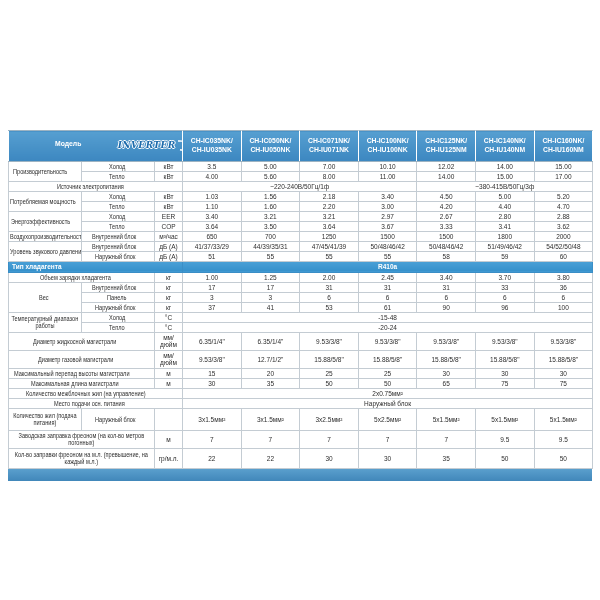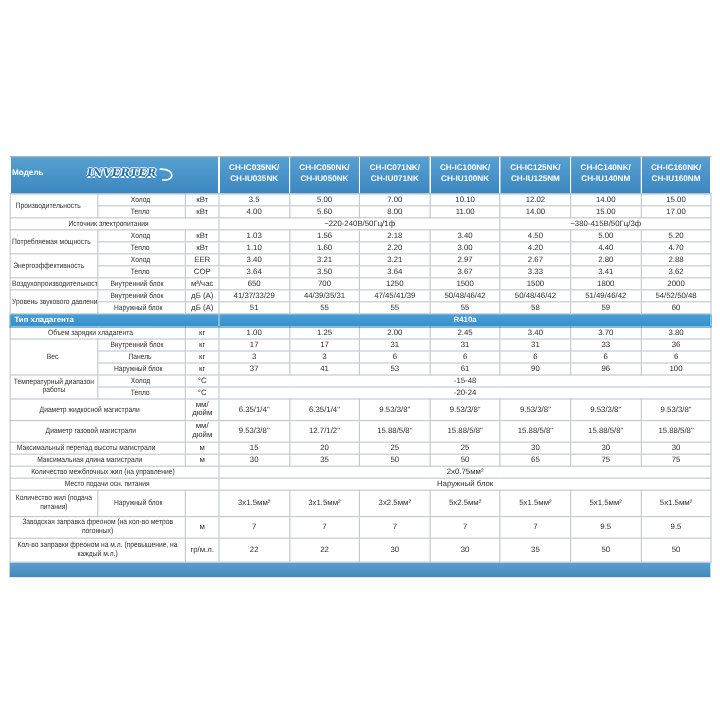--- a/index.html
+++ b/index.html
@@ -20,21 +20,21 @@
     text-align:center;line-height:1.1;
   }
   table.spec thead th{
     background:linear-gradient(#569fd1,#3c87c0);
     color:#ffffff;font-weight:bold;font-size:6.8px;
     border:1px solid rgba(255,255,255,0.35);
     border-top:1px solid #9db3c2;border-bottom:1px solid #9db3c2;
     white-space:pre-line;height:22px;line-height:1.3;
   }
   th.modelhead{text-align:left;padding:0 2px;}
-  .mh-inner{display:flex;align-items:center;width:100%;}
+  .mh-inner{display:flex;align-items:flex-start;width:100%;margin-left:45px;}
   .brandwrap{margin:0 auto;display:flex;align-items:center;}
   .brand{
     font-family:"DejaVu Serif", serif;font-style:italic;font-weight:bold;
     font-size:9px;letter-spacing:.4px;color:#1d6bab;
     text-shadow:0 0 1px #fff,1px 0 0 #fff,-1px 0 0 #fff,0 1px 0 #fff,0 -1px 0 #fff;
   }
   td.c-name, td.c-sub{text-align:left;padding-left:3px;color:#3d3d3d;}
   .sq{display:inline-block;transform:scaleX(.86);transform-origin:0 50%;white-space:nowrap;}
   td.wrap .sq{white-space:normal;display:block;width:116%;transform:scaleX(.86);transform-origin:0 0;}
   td.c-unit{overflow-wrap:anywhere;}

